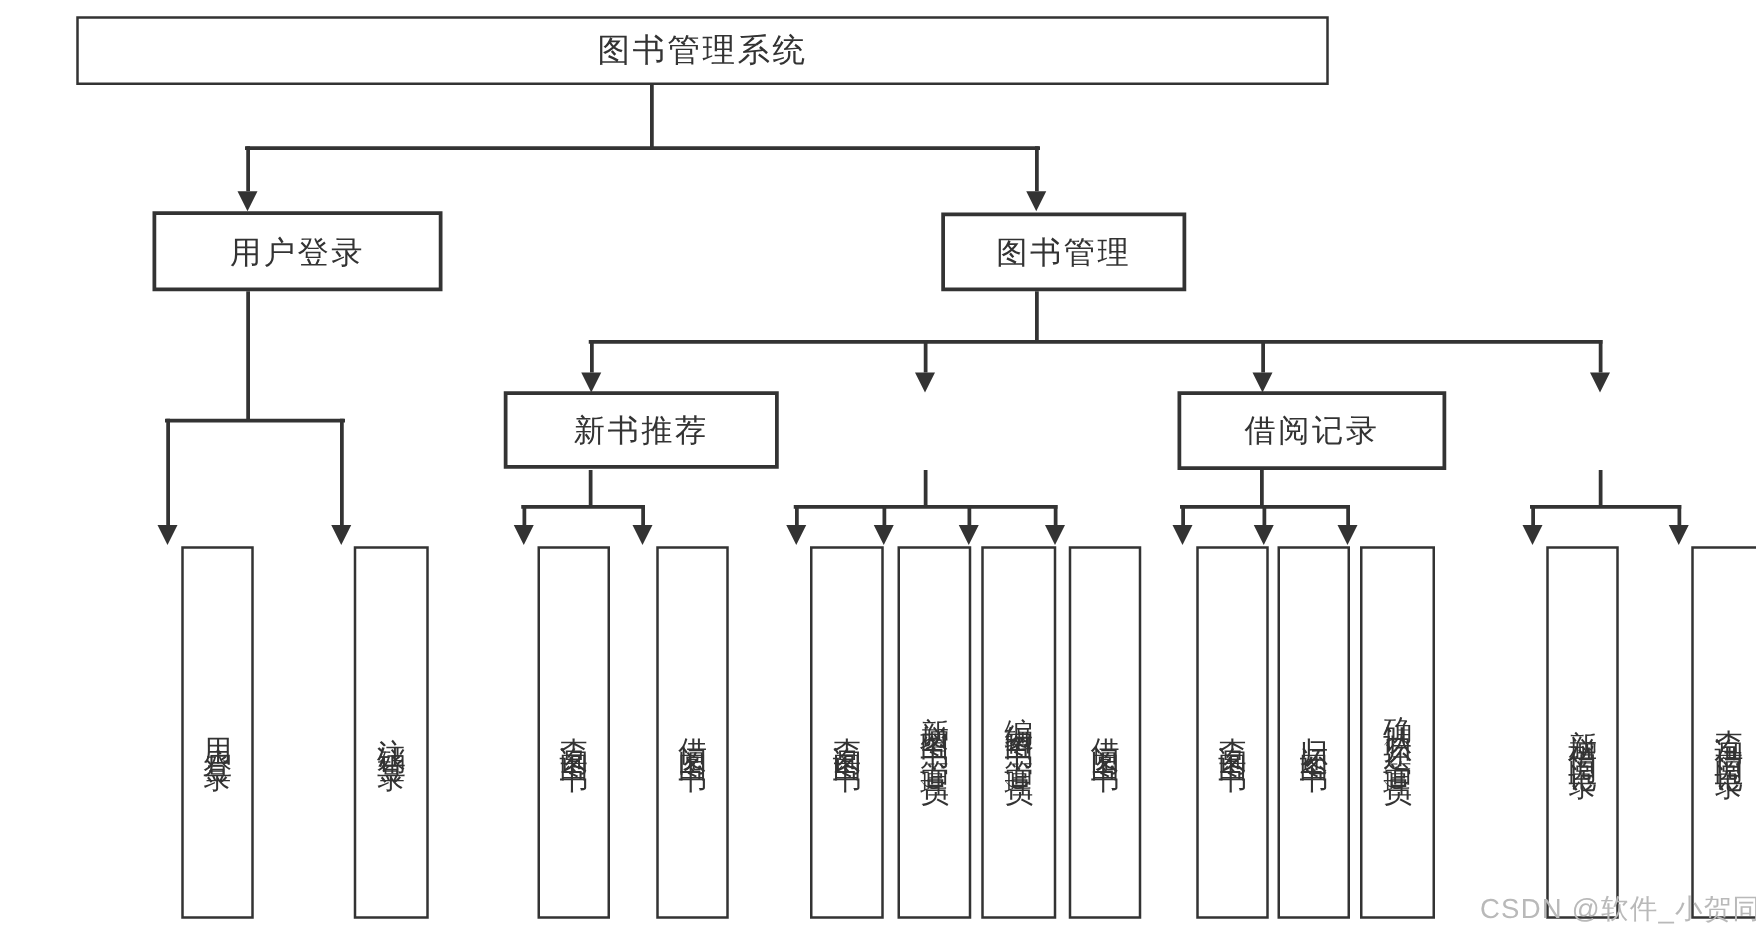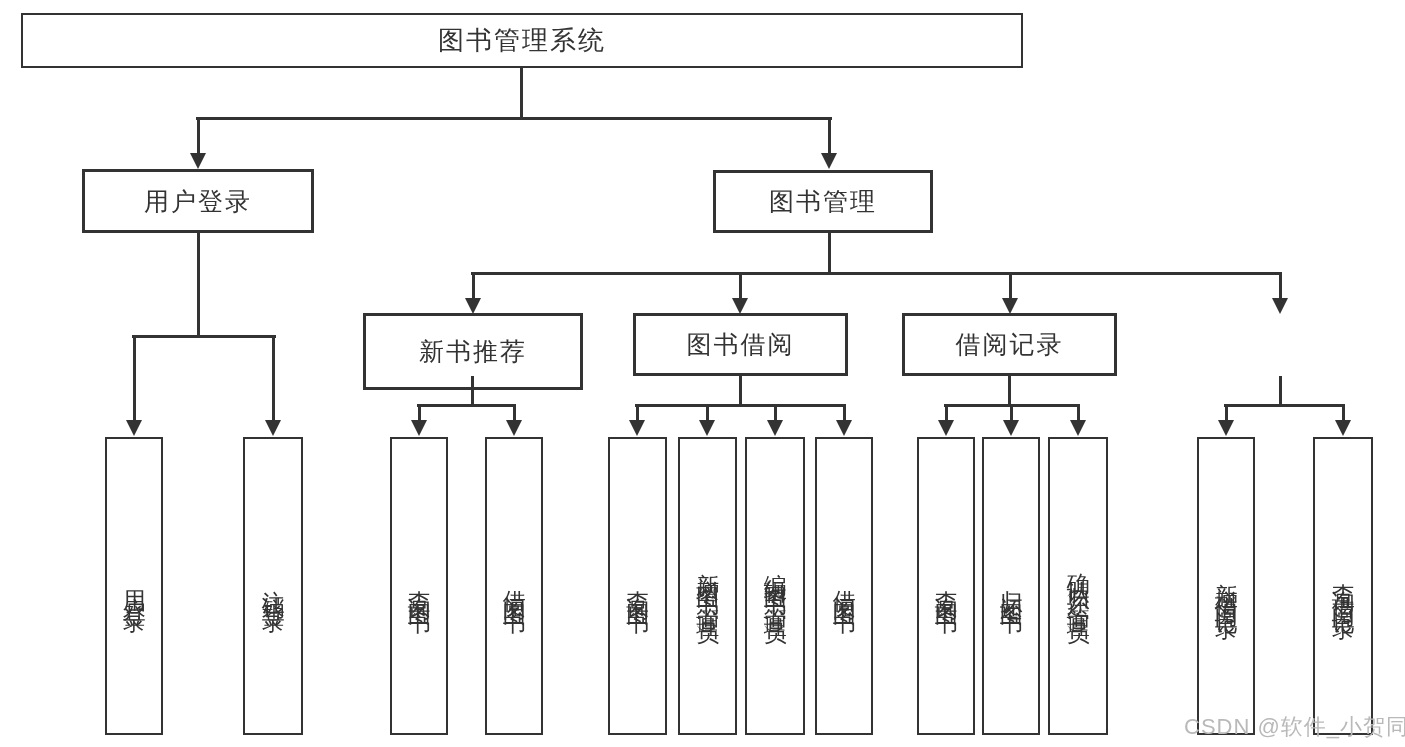--- a/index.html
+++ b/index.html
@@ -7,20 +7,21 @@
     position:relative; width:1405px; height:747px;
     background:#ffffff; overflow:hidden;
     font-family:"Liberation Sans","DejaVu Sans",sans-serif;
     color:#333333;
   }
   .box {
     position:absolute; box-sizing:border-box;
     background:#ffffff; border:3px solid #333333;
     display:flex; align-items:center; justify-content:center;
     color:#333333;
+    margin-left:40px;
   }
   .b2 { border-width:2px; }
   .hlabel { font-size:25px; letter-spacing:2px; white-space:nowrap; }
   .title  { font-size:26px; }
   .vbox span {
     writing-mode:vertical-rl; text-orientation:mixed;
     font-size:23px; letter-spacing:7px; line-height:1.1;
   }
   .vl { position:absolute; width:3px;  background:#333333; }
   .hl { position:absolute; height:3px; background:#333333; }
@@ -36,24 +37,23 @@
   }
 </style>
 </head>
 <body>
 
 <div class="stage">
 
   <div class="box hlabel title b2" style="left:21px;top:13px;width:1002px;height:55px">图书管理系统</div>
 
   <div class="box hlabel" style="left:82px;top:169px;width:232px;height:64px">用户登录</div>
-  <div class="box hlabel" style="left:713px;top:170px;width:220px;height:63px">图书管理</div>
+  <div class="box hlabel" style="left:713px;top:170px;width:196px;height:63px">图书管理</div>
 
-  <div class="box hlabel" style="left:363px;top:313px;width:220px;height:77px">新书推荐</div>
-  <div class="box hlabel" style="left:633px;top:313px;width:215px;height:63px">图书借阅</div>
+  <div class="box hlabel" style="left:363px;top:313px;width:220px;height:62px">新书推荐</div>
   <div class="box hlabel" style="left:902px;top:313px;width:215px;height:63px">借阅记录</div>
 
   <div class="box vbox b2" style="left:105px;top:437px;width:58px;height:298px">
     <span>用户登录</span>
     </div>
   <div class="box vbox b2" style="left:243px;top:437px;width:60px;height:298px">
     <span>注销登录</span>
     </div>
 
   <div class="box vbox b2" style="left:390px;top:437px;width:58px;height:298px">

